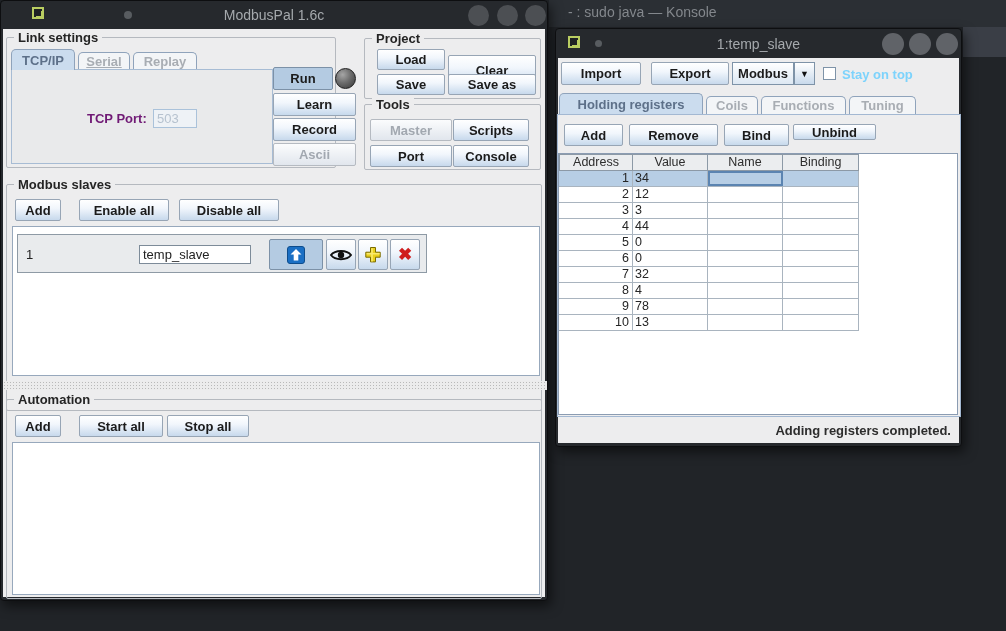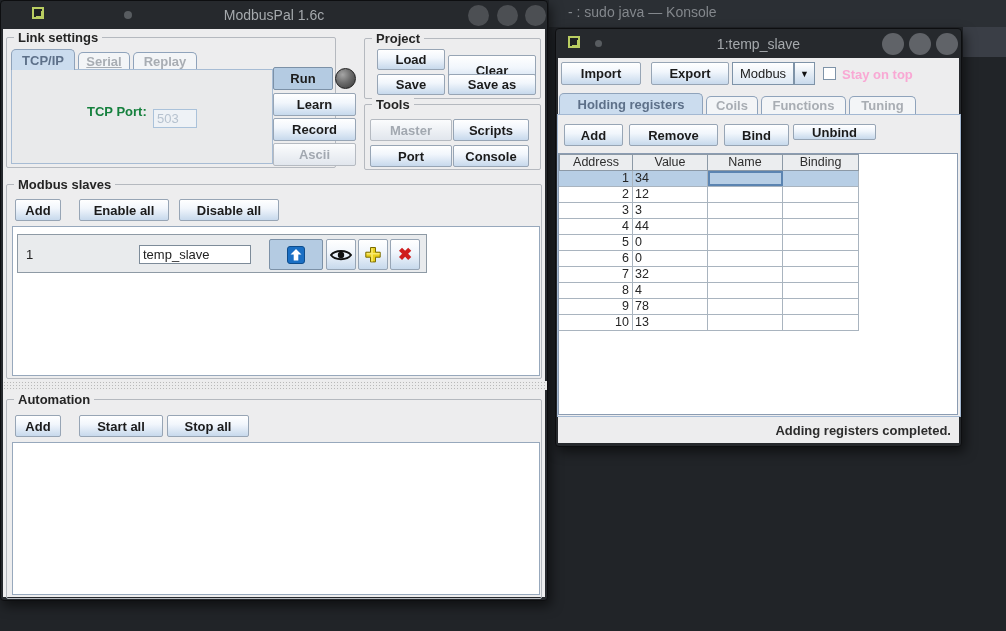--- a/index.html
+++ b/index.html
@@ -52,25 +52,25 @@
   .white-list { position:absolute; background:#ffffff; border:1px solid #97a8bc; }
 
   .splitter { position:absolute; background-color:#ececec;
               background-image:radial-gradient(#b9b9b9 0.8px, transparent 0.9px);
               background-size:3px 3px; }
 
   .slave-row { position:absolute; background:#e9ebed; border:1px solid #8e9aa5; }
   .slave-id { position:absolute; font-size:13px; color:#222; }
 
   .checkbox { position:absolute; width:13px; height:13px; background:#fff; border:1px solid #7e93a8; }
-  .cb-label { position:absolute; font-weight:bold; font-size:13px; color:#f9a8d4; }
+  .cb-label { position:absolute; font-weight:bold; font-size:13px; color:#7dd3fc; }
 
   .combo-text { position:absolute; display:flex; align-items:center; justify-content:center;
                 background:linear-gradient(180deg,#ffffff,#dde8f3); border:1px solid #7e93a8;
-                font-weight:normal; font-size:13px; color:#1b1b1b; }
+                font-weight:bold; font-size:13px; color:#1b1b1b; }
   .combo-arrow { position:absolute; display:flex; align-items:center; justify-content:center;
                  background:linear-gradient(180deg,#ffffff,#c9daec); border:1px solid #7e93a8;
                  font-size:9px; color:#111; }
 
   
   .scrollpane { position:absolute; background:#ffffff; border:1px solid #8b9cb2; overflow:hidden; }
   .thead { position:absolute; left:0; top:0; display:flex; }
   .th { height:17px; background:#ebedef; border:1px solid #8c99a6; border-left:none;
         font-size:12.5px; color:#2d2d2d; text-align:center; line-height:15px; }
   .th:first-child { border-left:1px solid #8c99a6; }
@@ -107,21 +107,21 @@
   </div>
   <div class="win-content" style="left:2px; top:28px; right:2px; bottom:3px;"></div>
 
   <div class="group" style="left:5px; top:36px; width:330px; height:131px;">
     <span class="group-title">Link settings</span>
   </div>
   <div class="tab selected" style="left:10px; top:48px; width:64px;">TCP/IP</div>
   <div class="tab" style="left:77px; top:51px; width:52px;text-decoration:underline;">Serial</div>
   <div class="tab" style="left:132px; top:51px; width:64px;">Replay</div>
   <div class="panel" style="left:10px; top:68px; width:262px; height:95px;">
-    <span style="position:absolute; left:75px; top:34px; font-weight:bold; font-size:13px; color:#15803d;">TCP Port:</span>
+    <span style="position:absolute; left:75px; top:41px; font-weight:bold; font-size:13px; color:#701a75;">TCP Port:</span>
     <input class="field disabled" style="left: 141px; top: 39px; width: 44px; height: 19px;" readonly="" value="503">
   </div>
   <button class="btn toggled" style="left:272px; top:66px; width:60px; height:23px;">Run</button>
   <div class="led" style="left:334px; top:67px;"></div>
   <button class="btn" style="left:272px; top:92px; width:83px; height:23px;">Learn</button>
   <button class="btn" style="left:272px; top:117px; width:83px; height:23px;">Record</button>
   <button class="btn disabled" style="left:272px; top:142px; width:83px; height:23px;">Ascii</button>
 
   <div class="group" style="left:363px; top:37px; width:177px; height:61px;">
     <span class="group-title">Project</span>
@@ -132,21 +132,21 @@
   </div>
 
   <div class="group" style="left:363px; top:103px; width:177px; height:66px;">
     <span class="group-title">Tools</span>
     <button class="btn disabled" style="left:5px; top:14px; width:82px; height:22px;">Master</button>
     <button class="btn" style="left:88px; top:14px; width:76px; height:22px;">Scripts</button>
     <button class="btn" style="left:5px; top:40px; width:82px; height:22px;">Port</button>
     <button class="btn" style="left:88px; top:40px; width:76px; height:22px;">Console</button>
   </div>
 
-  <div class="group" style="left:5px; top:183px; width:536px; height:195px;">
+  <div class="group" style="left:5px; top:183px; width:536px; height:227px;">
     <span class="group-title">Modbus slaves</span>
     <button class="btn" style="left:8px; top:14px; width:46px; height:22px;">Add</button>
     <button class="btn" style="left:72px; top:14px; width:90px; height:22px;">Enable all</button>
     <button class="btn" style="left:172px; top:14px; width:100px; height:22px;">Disable all</button>
     <div class="white-list" style="left:5px; top:41px; width:528px; height:150px;">
       <div class="slave-row" style="left:4px; top:7px; width:410px; height:39px;">
         <span class="slave-id" style="left:8px; top:12px;">1</span>
         <input class="field" style="left: 121px; top: 10px; width: 112px; height: 19px;" readonly="" value="temp_slave">
         <button class="btn toggled icon-btn" style="left:251px; top:4px; width:54px; height:31px;">
           <span style="display:flex;">

